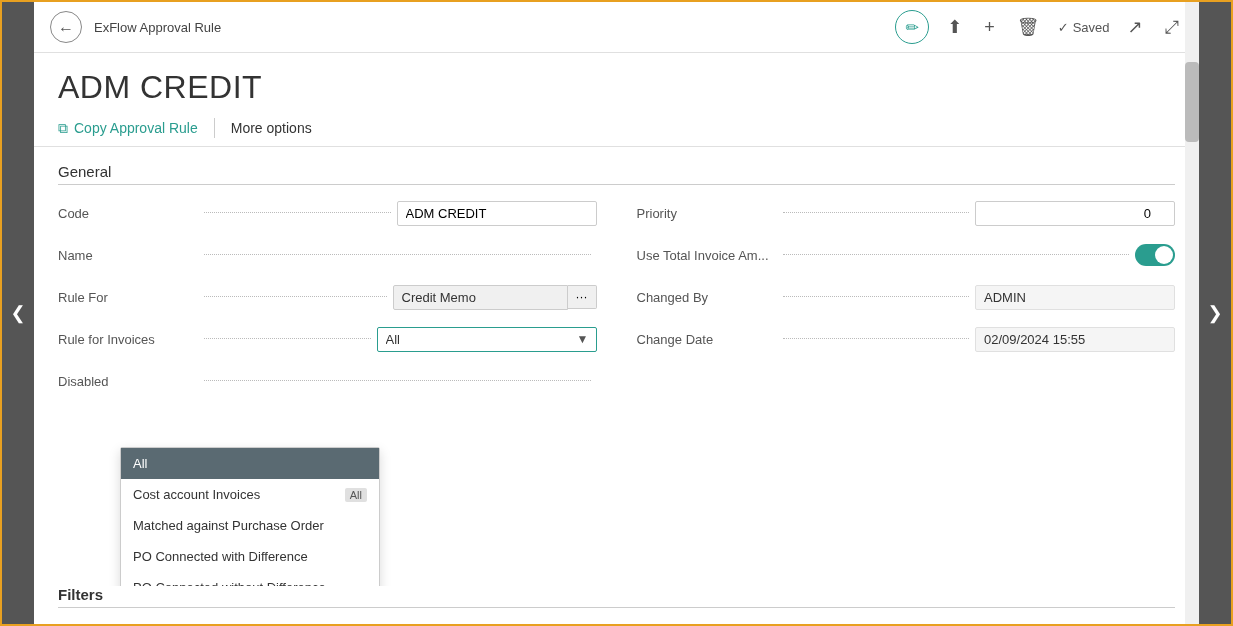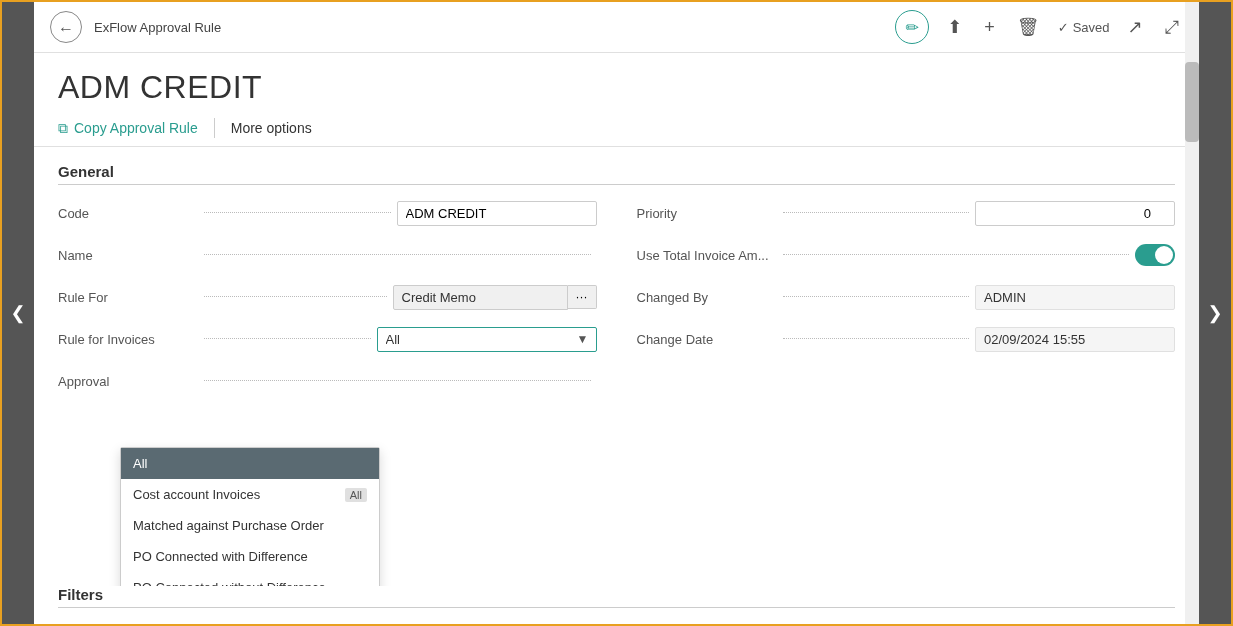--- a/index.html
+++ b/index.html
@@ -133,21 +133,21 @@
     }
     
     .form-area {
       padding: 16px 24px;
       flex: 1;
       overflow-y: auto;
       position: relative;
     }
     .section-title {
       font-size: 15px;
-      font-weight: 700;
+      font-weight: 400;
       color: #333;
       margin-bottom: 12px;
       padding-bottom: 4px;
       border-bottom: 1px solid #ccc;
     }
     .form-grid {
       display: grid;
       grid-template-columns: 1fr 1fr;
       gap: 12px 40px;
     }
@@ -428,21 +428,21 @@
                   <option value="matched">Matched against Purchase Order</option>
                   <option value="po-diff">PO Connected with Difference</option>
                   <option value="po-nodiff">PO Connected without Difference</option>
                 </select>
                 <span class="select-arrow">▼</span>
               </div>
             </div>
           </div>
 
           <div class="form-row">
-            <span class="form-label">Approval</span>
+            <span class="form-label">Disabled</span>
             <div class="dotted-line"></div>
             <div class="form-value">
             </div>
           </div>
 
         </div>
 
         <div>
 
           <div class="form-row">

